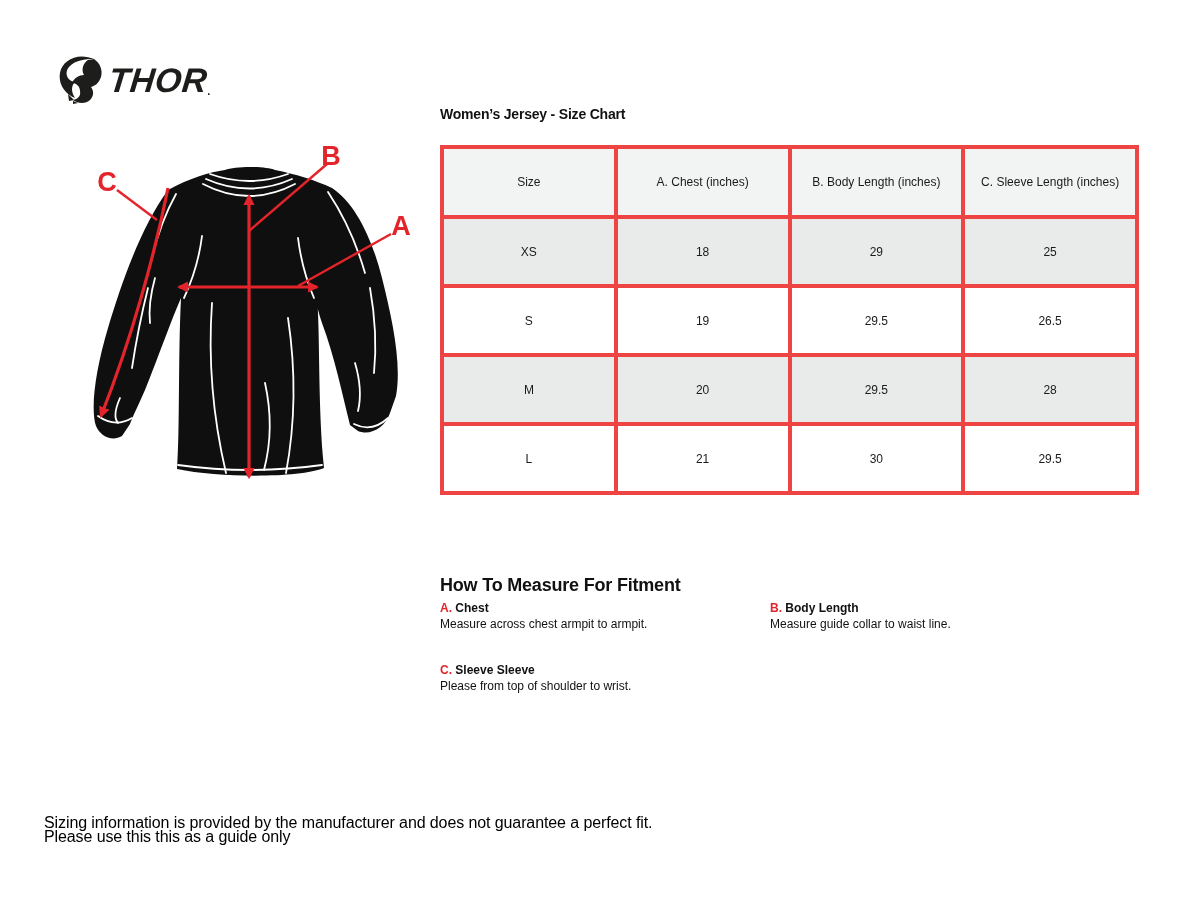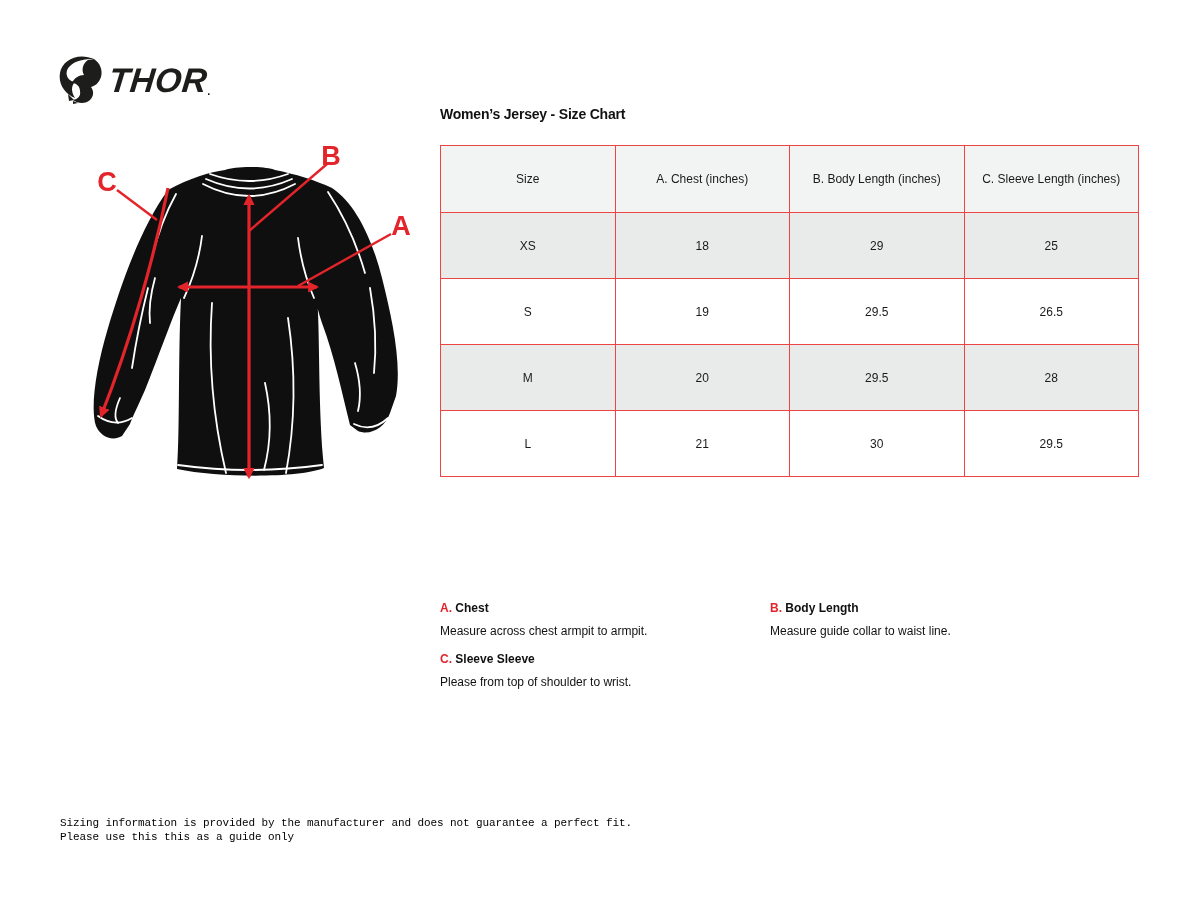--- a/index.html
+++ b/index.html
@@ -20,43 +20,43 @@
   .page-title {
     position:absolute; left:440px; top:106px;
     font-size:14px; font-weight:bold; letter-spacing:-0.2px; color:#111;
   }
 
   table.size-chart {
     position:absolute; left:440px; top:145px; width:699px;
     border-collapse:collapse; table-layout:fixed;
   }
   .size-chart th, .size-chart td {
-    border:1px solid #ef4444; text-align:center; vertical-align:middle;
+    border:4px solid #ef4444; text-align:center; vertical-align:middle;
     font-size:12px; font-weight:normal; color:#1a1a1a; padding:0;
   }
   .size-chart th { height:66px; background:#f2f3f3; }
   .size-chart td { height:65px; background:#ffffff; }
   .size-chart tr.shade td { background:#e9eaea;margin-left:24px; }
 
   .howto-heading {
     position:absolute; left:440px; top:575px;
     font-size:18px; font-weight:bold; letter-spacing:-0.2px; color:#111;
   }
   .measure-grid {
     position:absolute; left:440px; top:601px; width:620px;
-    display:grid; grid-template-columns:330px 1fr; row-gap:14px;
+    display:grid; grid-template-columns:330px 1fr; row-gap:32px;
   }
   .measure-item { font-size:12px; line-height:14px; }
   .measure-label { font-weight:bold; color:#111; }
   .measure-letter { font-weight:bold; color:#e3242a; }
-  .measure-desc { margin-top:9px; color:#111; }
+  .measure-desc { margin-top:2px; color:#111; }
 
   .disclaimer {
-    position:absolute; left:60px; top:816px;
-    font-size:11px; line-height:14px; color:#000; letter-spacing:-0.1px; font-weight:normal;font-family:Liberation Mono, monospace;
+    position:absolute; left:44px; top:816px;
+    font-size:16px; line-height:14px; color:#000; letter-spacing:-0.1px; font-weight:normal;
   }
 
   
   .jersey-wrap { position:absolute; left:60px; top:128px; width:360px; height:382px; }
   .jersey-wrap svg { display:block; }
 </style>
 </head>
 <body>
 
 <div class="page">
@@ -174,20 +174,21 @@
       </tr>
       <tr>
         <td>L</td>
         <td>21</td>
         <td>30</td>
         <td>29.5</td>
       </tr>
     </tbody>
   </table>
 
+  <div class="howto-heading">How To Measure For Fitment</div>
   <div class="measure-grid">
     <div class="measure-item">
       <div class="measure-label">
         <span class="measure-letter">A.</span>
         <span>Chest</span>
       </div>
       <div class="measure-desc">Measure across chest armpit to armpit.</div>
     </div>
     <div class="measure-item">
       <div class="measure-label">

